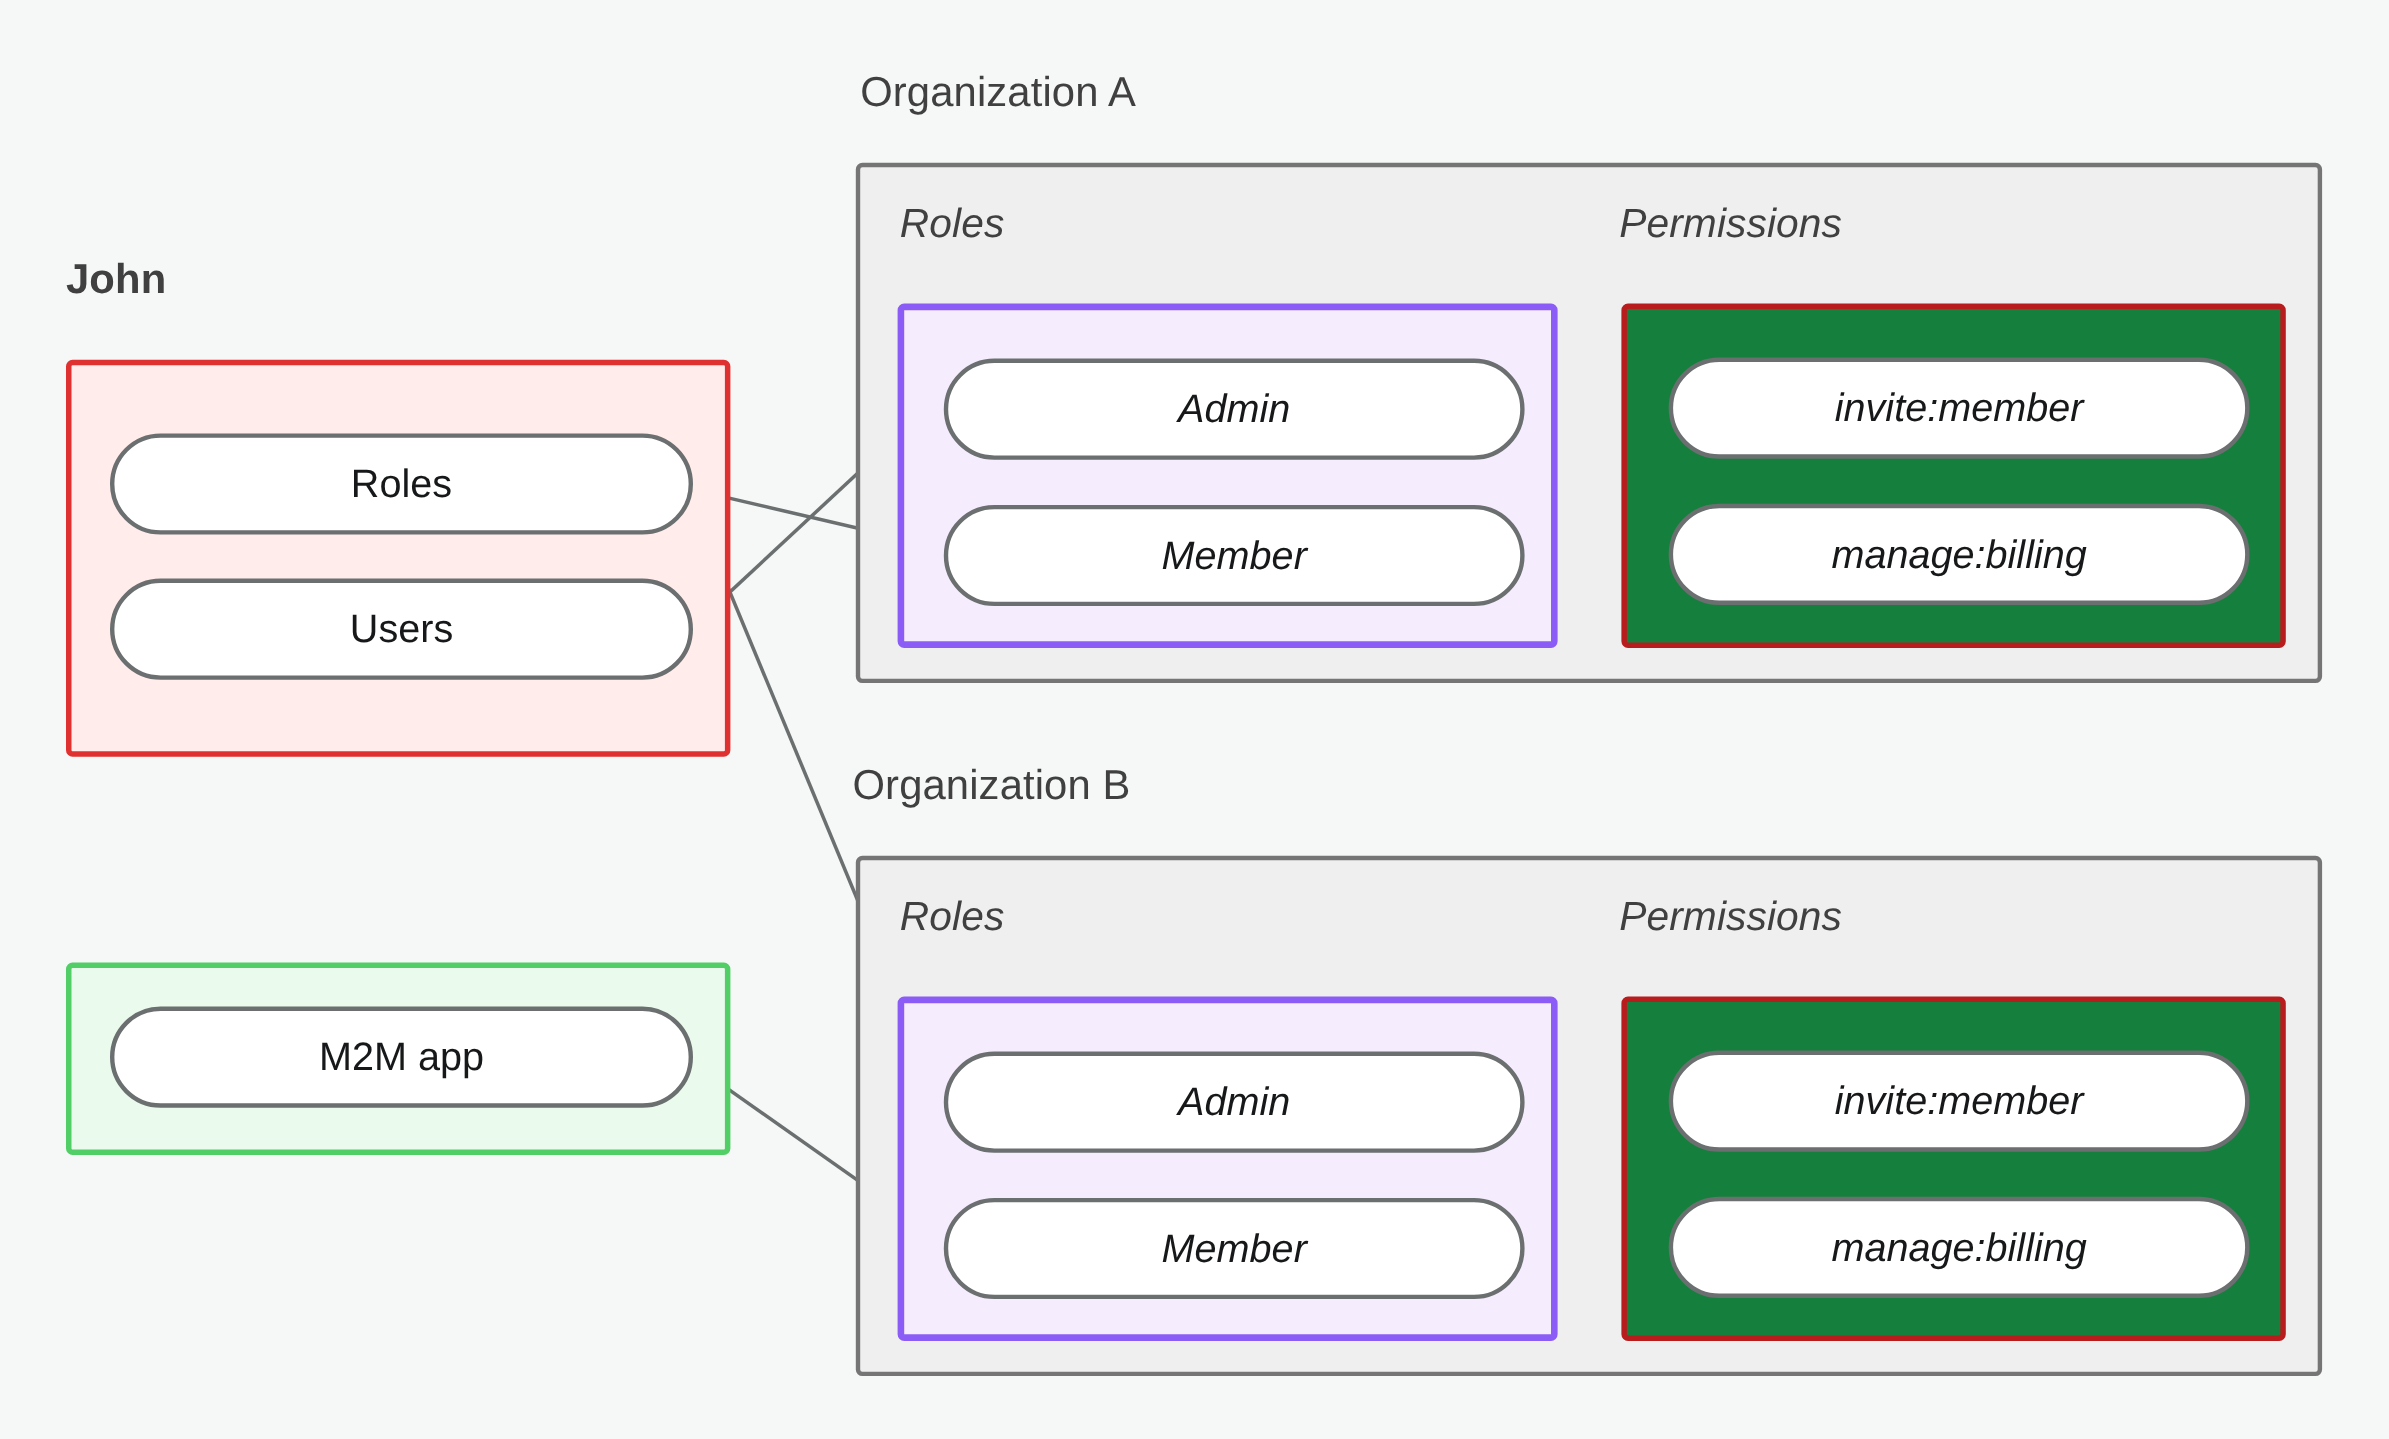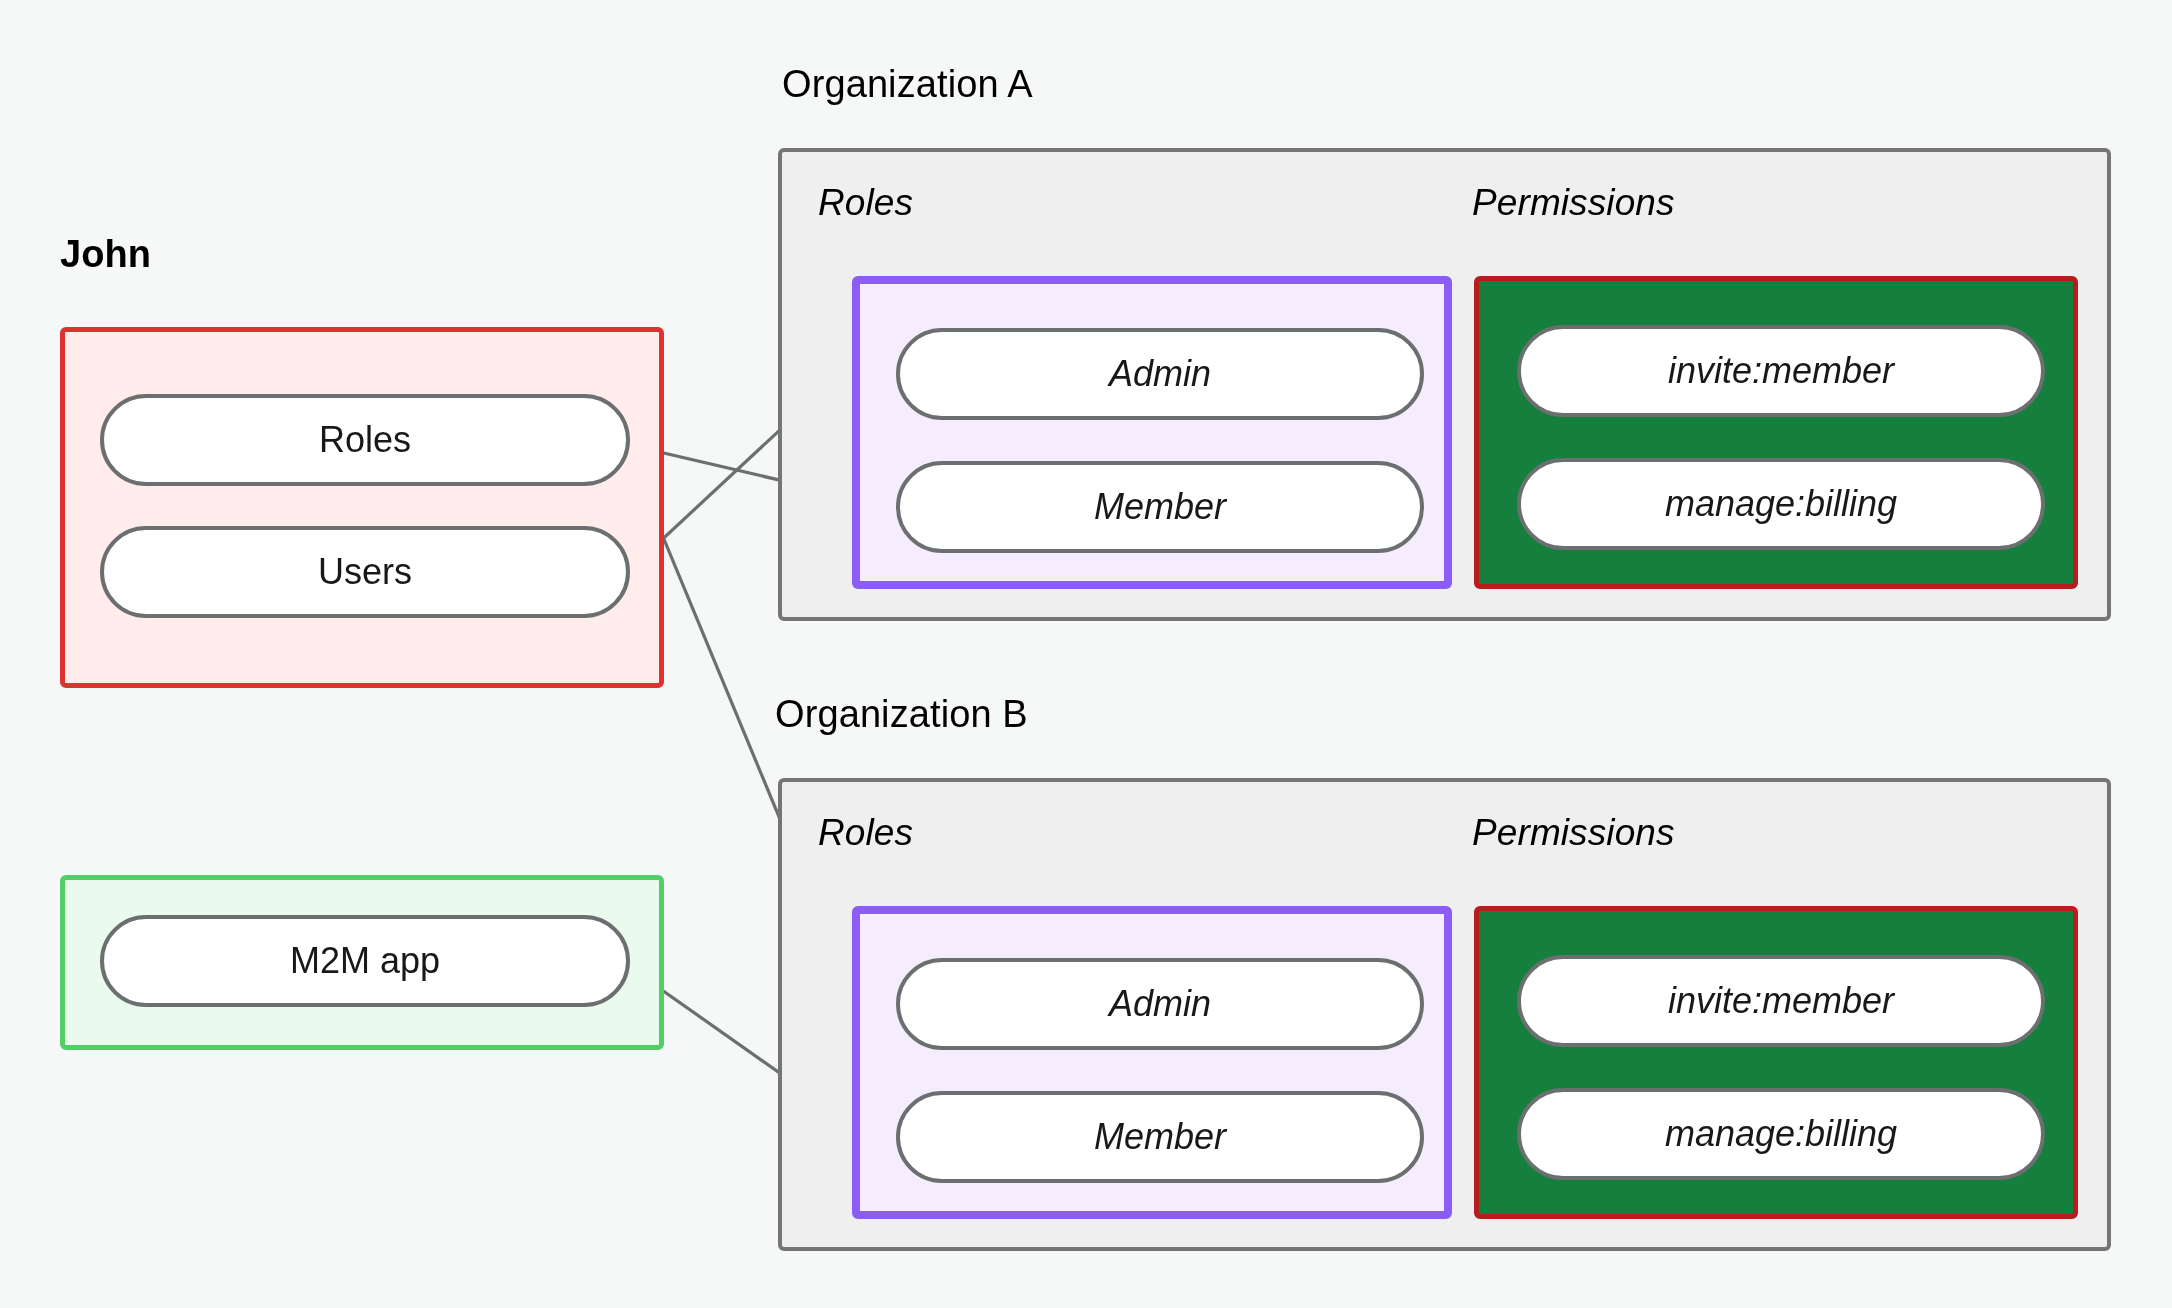--- a/index.html
+++ b/index.html
@@ -18,37 +18,37 @@
     position: absolute;
     inset: 0;
     width: 2172px;
     height: 1308px;
   }
   
   .caption {
     position: absolute;
     font-size: 38px;
     font-weight: 700;
-    color: #000000;
+    color: #404040;
     white-space: nowrap;
     letter-spacing: .1px;
   }
   .caption.light {
     font-weight: 400;
   }
   
   .groupbox {
     position: absolute;
     box-sizing: border-box;
     border-radius: 6px;
   }
   .box-users   { border: 5px solid #e03131; background: #ffeceb; }
   .box-m2m     { border: 5px solid #51cf66; background: #eafaed; }
   .box-org     { border: 4px solid #757575; background: #eeefee; font-style: italic; }
-  .box-roles   { border: 8px solid #8b5cf6; background: #f5ecfd; margin-left: 36px; }
+  .box-roles   { border: 6px solid #8b5cf6; background: #f5ecfd; }
   .box-perms   { border: 5px solid #b91c1c; background: #15803d; }
   
   .pill {
     position: absolute;
     box-sizing: border-box;
     background: #ffffff;
     border: 4px solid #6b6f70;
     border-radius: 999px;
     display: flex;
     align-items: center;

